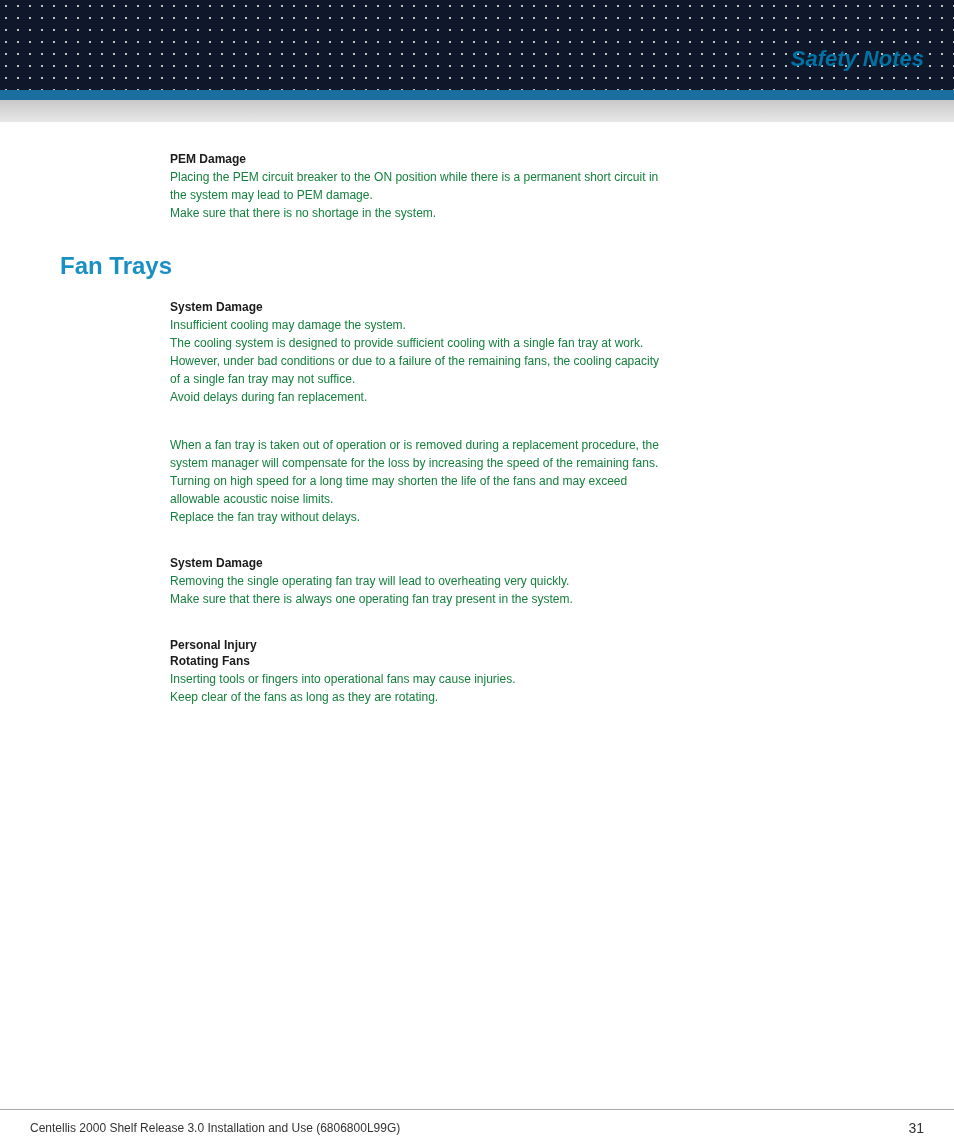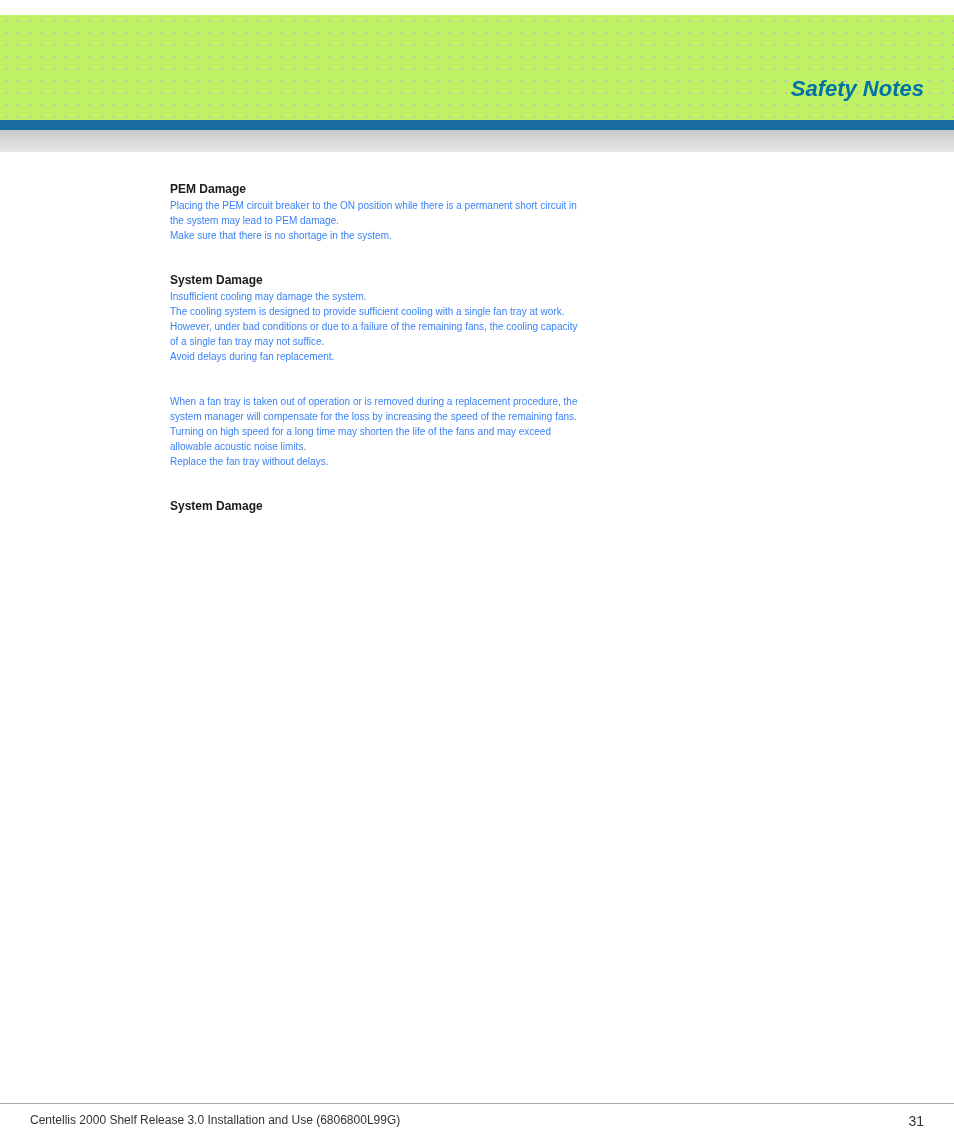--- a/index.html
+++ b/index.html
@@ -14,25 +14,24 @@
       background: #ffffff;
       font-family: 'Arial', sans-serif;
       font-size: 14px;
       color: #1a1a1a;
       position: relative;
     }
 
     
     .header-area {
       width: 100%;
-      height: 105px;
-      background: #bef264;
+      height: 90px;
+      background: #0f172a;
       position: relative;
       overflow: hidden;
-      margin-top: 15px;
     }
 
     .dot-pattern {
       position: absolute;
       top: 0;
       left: 0;
       width: 100%;
       height: 100%;
       background-image: radial-gradient(circle, #c0c0c0 1px, transparent 1px);
       background-size: 12px 12px;
@@ -74,44 +73,45 @@
       margin-bottom: 30px;
     }
 
     .note-title {
       font-weight: bold;
       font-size: 12px;
       margin-bottom: 2px;
     }
 
     .note-text {
-      font-size: 10px;
+      font-size: 12px;
       line-height: 1.5;
-      color: #3b82f6;
+      color: #15803d;
     }
 
     
     .section-heading {
       font-size: 24px;
       font-weight: bold;
       color: #1a8fc4;
       margin-top: 20px;
       margin-bottom: 20px;
       margin-left: 30px;
     }
 
     
     .footer {
       position: absolute;
       bottom: 0;
       left: 0;
       right: 0;
-      height: 42px;
+      height: 36px;
       border-top: 1px solid #aaa;
       display: flex;
+      align-items: center;
       justify-content: space-between;
       padding: 9px 30px;
       font-size: 12px;
       color: #333;
     }
 
     .footer-left {
       font-size: 12px;
     }
 
@@ -136,20 +136,21 @@
 
   <div class="indented-block">
     <div class="note-title">PEM Damage</div>
     <div class="note-text">
       Placing the PEM circuit breaker to the ON position while there is a permanent short circuit in<br>
       the system may lead to PEM damage.<br>
       Make sure that there is no shortage in the system.
     </div>
   </div>
 
+  <div class="section-heading">Fan Trays</div>
 
   <div class="indented-block">
     <div class="note-title">System Damage</div>
     <div class="note-text">
       Insufficient cooling may damage the system.<br>
       The cooling system is designed to provide sufficient cooling with a single fan tray at work.<br>
       However, under bad conditions or due to a failure of the remaining fans, the cooling capacity<br>
       of a single fan tray may not suffice.<br>
       Avoid delays during fan replacement.
     </div>
@@ -160,21 +161,33 @@
       When a fan tray is taken out of operation or is removed during a replacement procedure, the<br>
       system manager will compensate for the loss by increasing the speed of the remaining fans.<br>
       Turning on high speed for a long time may shorten the life of the fans and may exceed<br>
       allowable acoustic noise limits.<br>
       Replace the fan tray without delays.
     </div>
   </div>
 
   <div class="indented-block">
     <div class="note-title">System Damage</div>
+    <div class="note-text">
+      Removing the single operating fan tray will lead to overheating very quickly.<br>
+      Make sure that there is always one operating fan tray present in the system.
+    </div>
   </div>
 
+  <div class="indented-block">
+    <div class="note-title">Personal Injury</div>
+    <div class="note-title">Rotating Fans</div>
+    <div class="note-text">
+      Inserting tools or fingers into operational fans may cause injuries.<br>
+      Keep clear of the fans as long as they are rotating.
+    </div>
+  </div>
 
 </div>
 
 <div class="footer">
   <span class="footer-left">Centellis 2000 Shelf Release 3.0 Installation and Use (6806800L99G)</span>
   <span class="footer-right">31</span>
 </div>
 
 </body></html>

